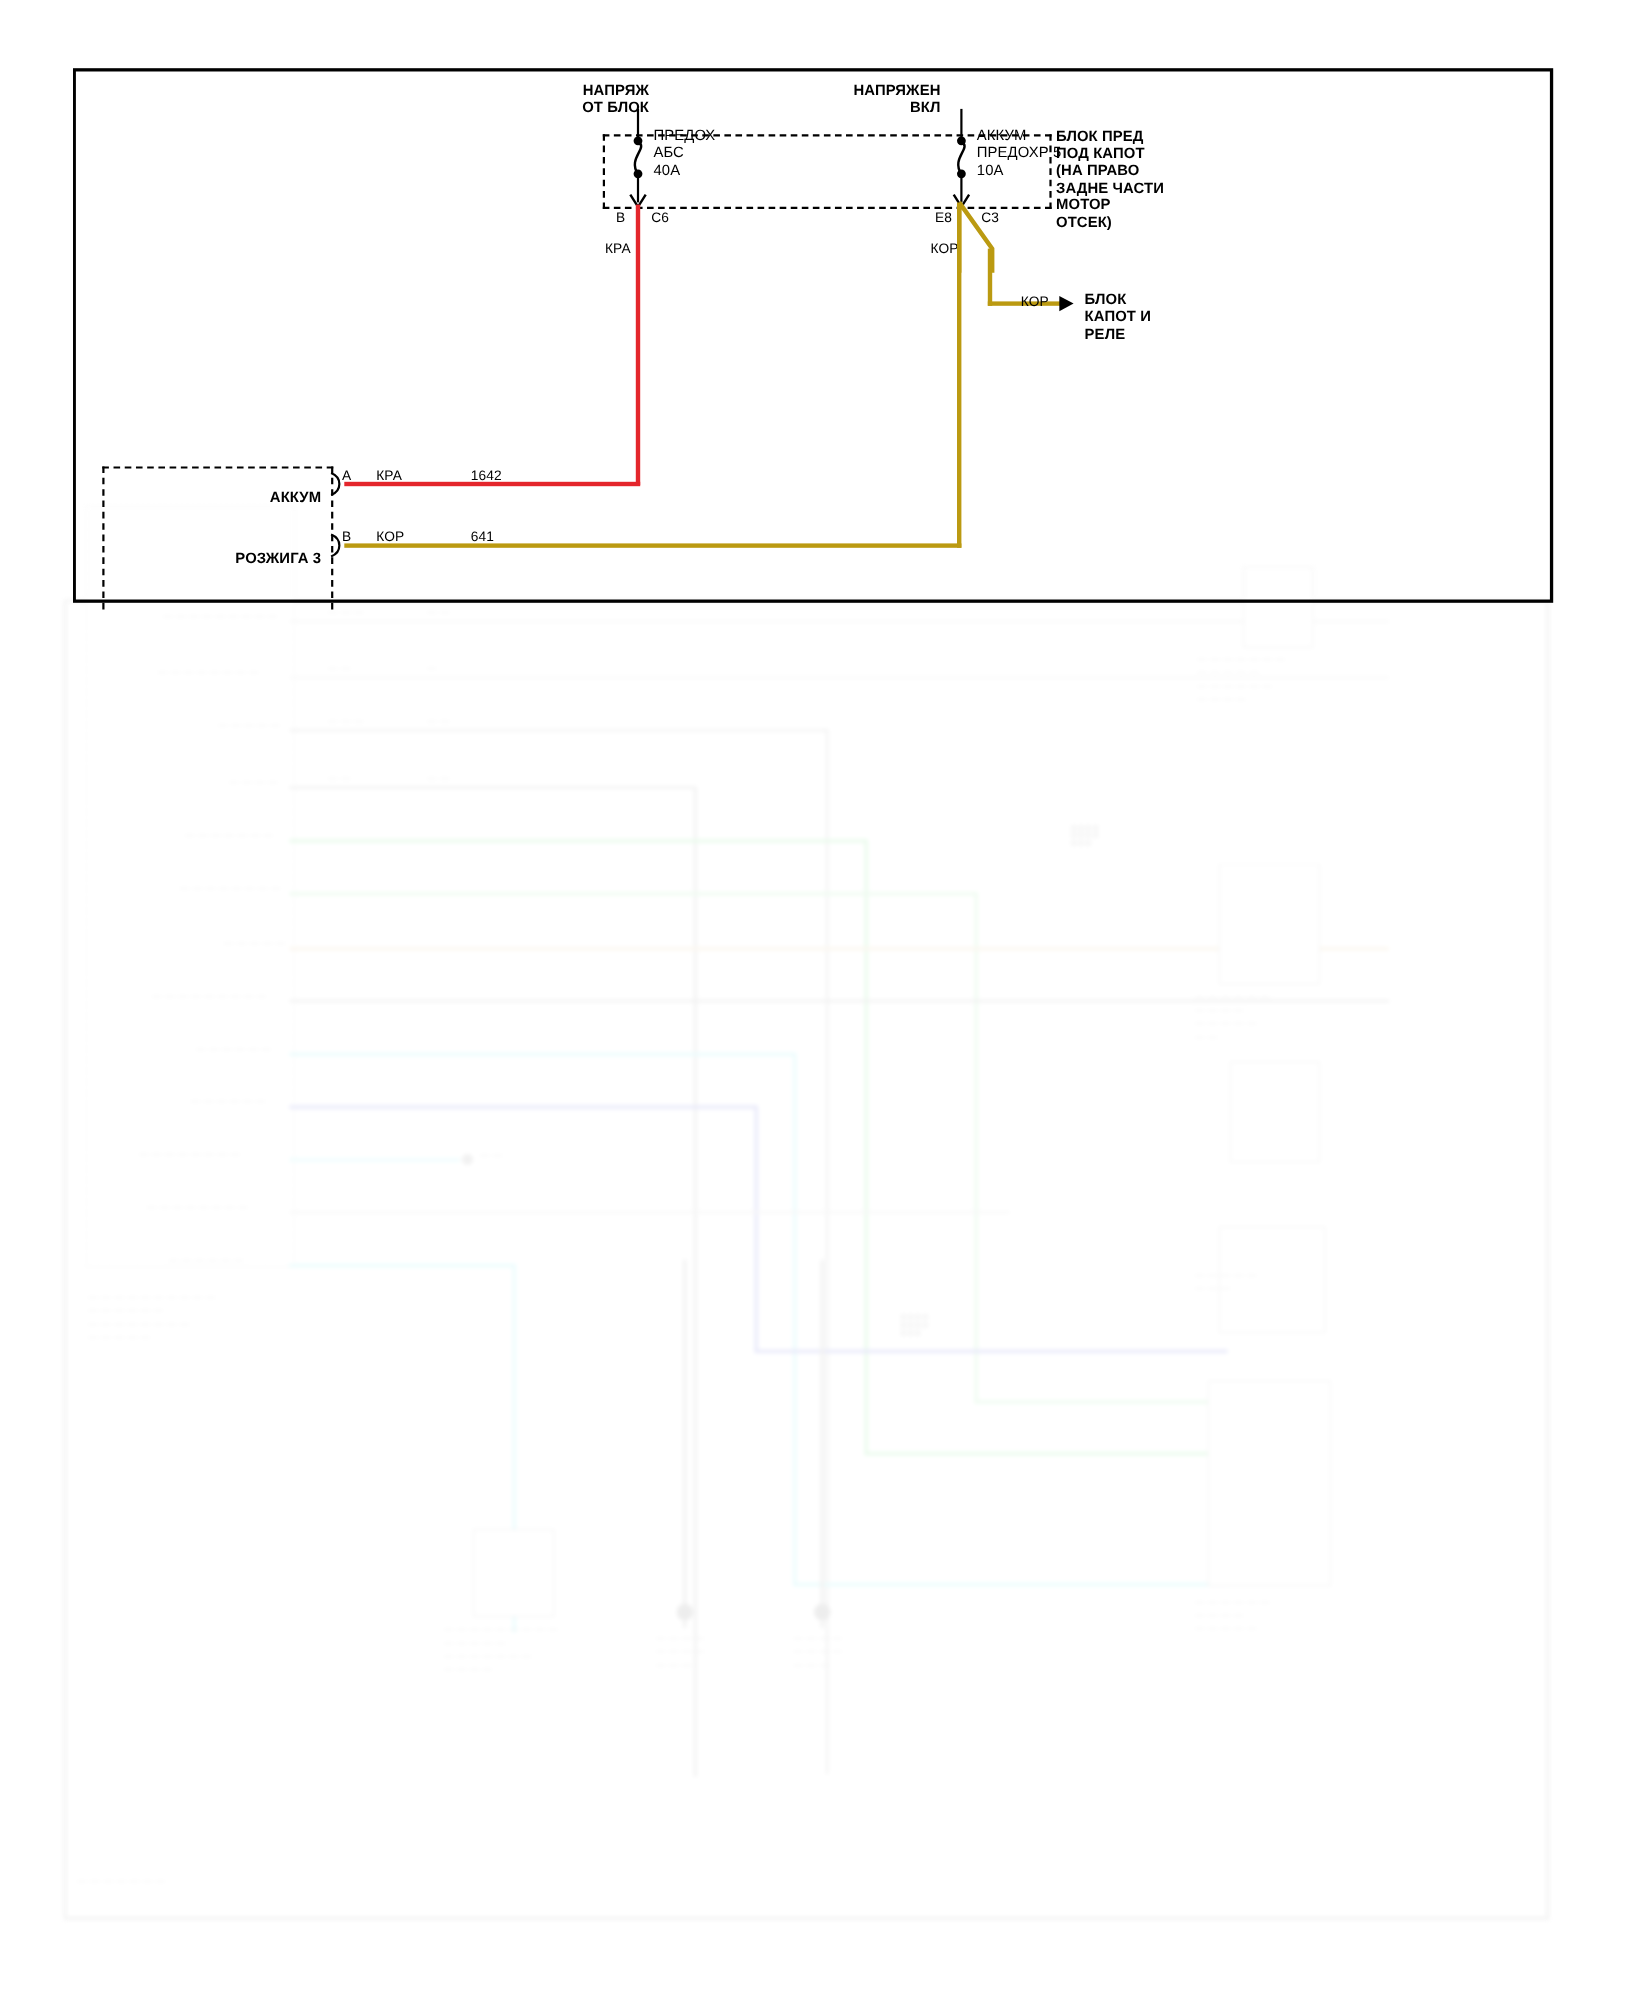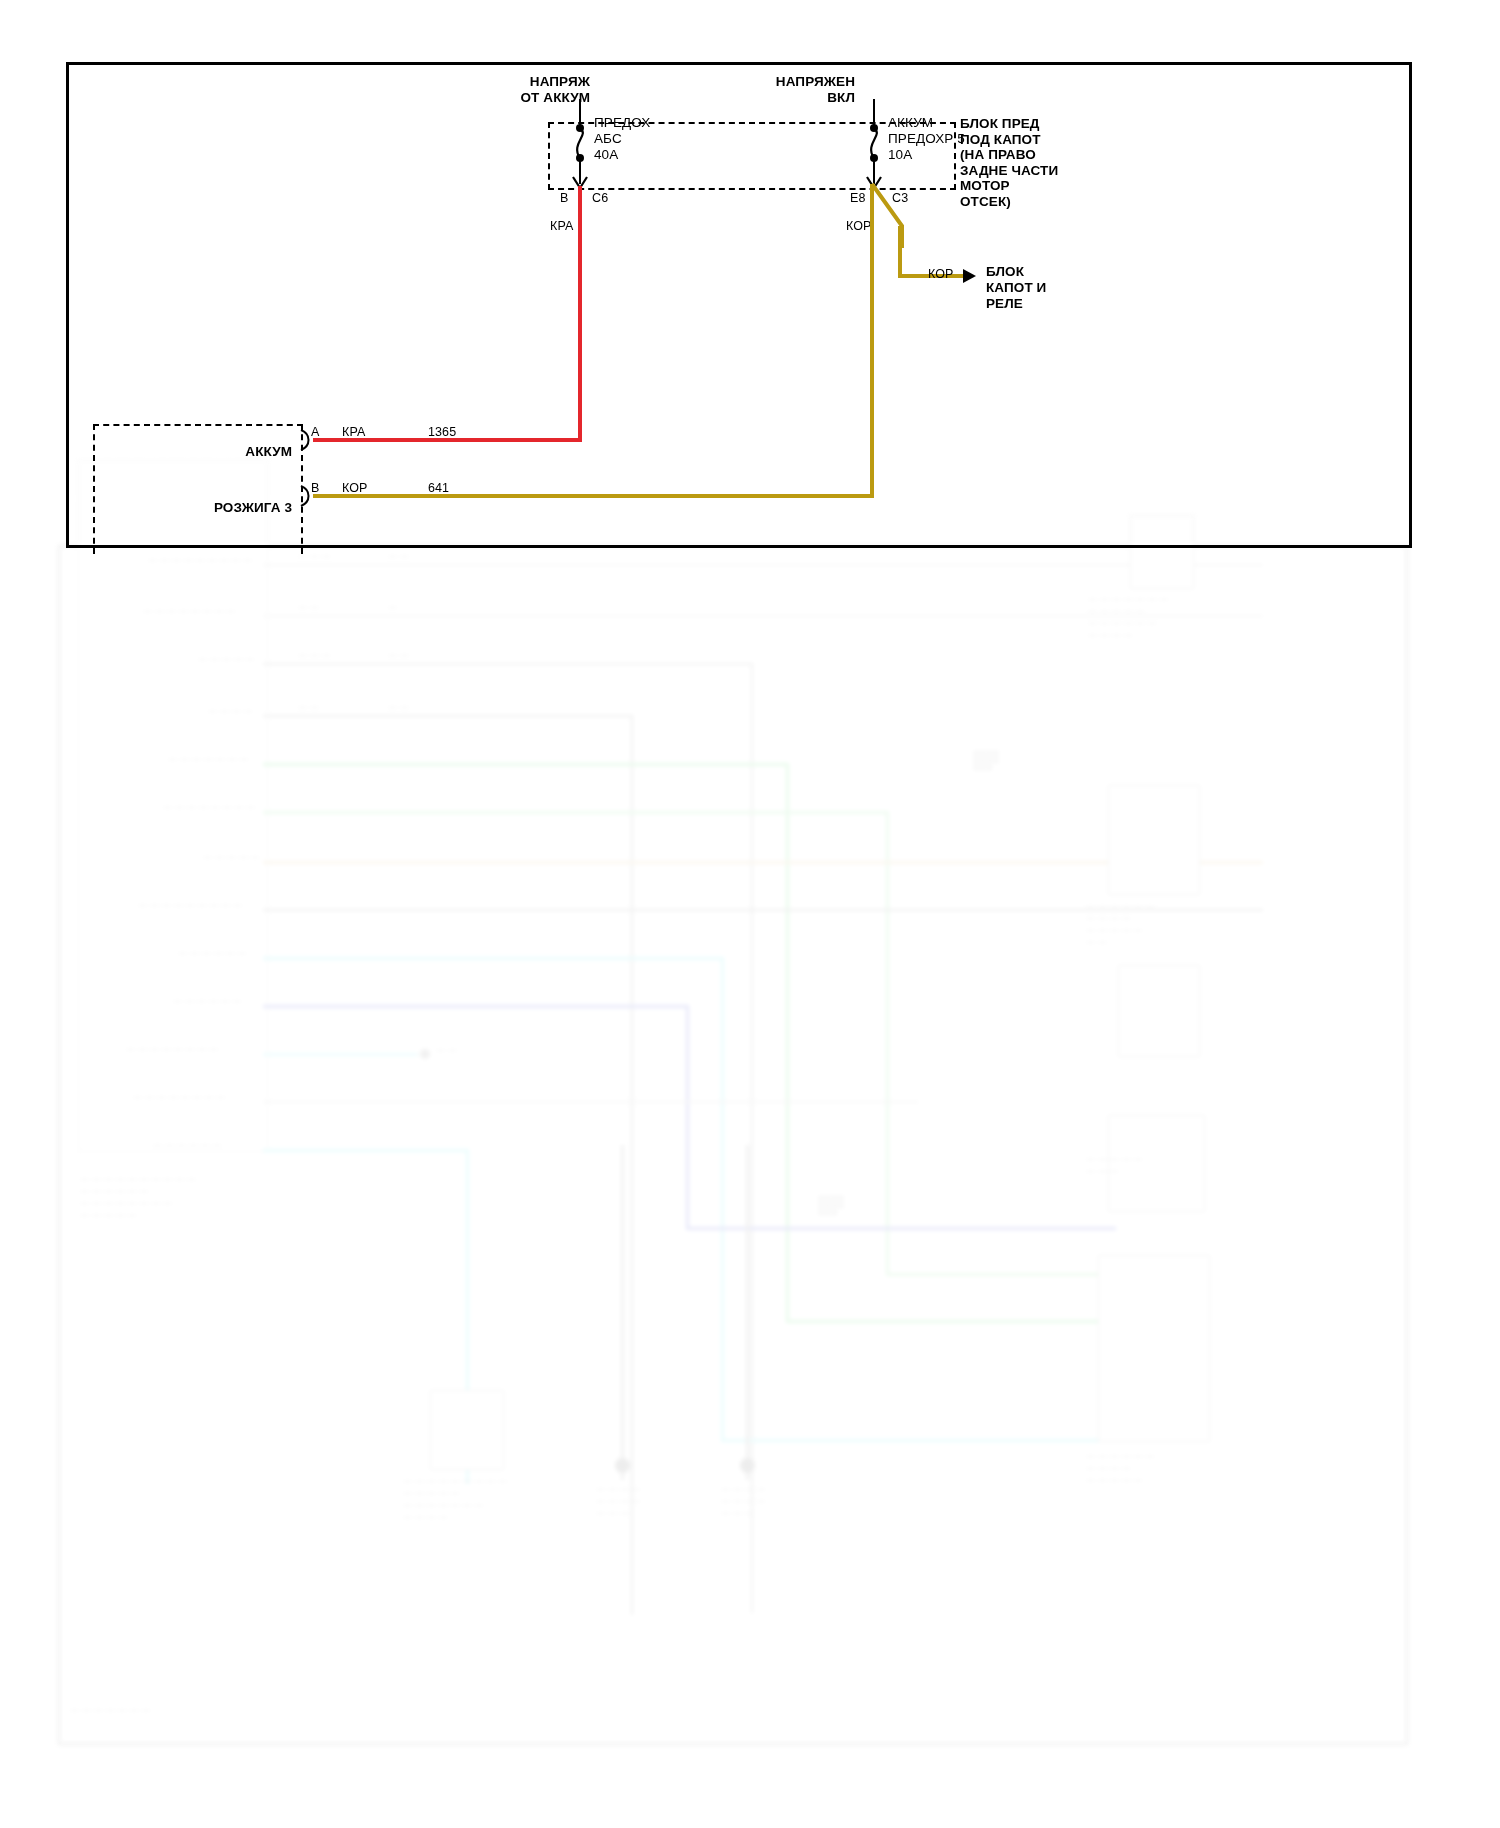--- a/index.html
+++ b/index.html
@@ -162,21 +162,21 @@
 
     <div class="fl-txt" style="left:22px;top:628px;line-height:12px;">— — — — — — — — — —<br>— — — — — —<br>— — — — — — — —<br>— — — — —</div>
 
     <div class="fl-txt" style="left:12px;top:1160px;">— — — — — — —</div>
   </div>
 
   <div class="main-frame"></div>
 
   <div class="lbl b ctr" style="left:470px;top:74px;width:120px;">
     <span>НАПРЯЖ</span><br>
-    <span>ОТ АККУМ</span>
+    <span>ОТ БЛОК</span>
   </div>
 
   <div class="lbl b ctr" style="left:725px;top:74px;width:130px;">
     <span>НАПРЯЖЕН</span><br>
     <span>ВКЛ</span>
   </div>
 
   <div class="dashbox" style="left:548px;top:122px;width:404px;height:64px;"></div>
 
   <div class="vline" style="left:579px;top:99px;height:28px;"></div>
@@ -260,21 +260,21 @@
   <div class="dash-t" style="left:93px;top:424px;width:210px;"></div>
   <div class="dash-l" style="left:93px;top:424px;height:130px;"></div>
   <div class="dash-l" style="left:301px;top:424px;height:130px;"></div>
 
   <div class="lbl b rt" style="left:180px;top:444px;width:112px;">АККУМ</div>
   <svg style="position:absolute;left:299px;top:428px;" width="18" height="26">
     <path d="M2 2 C 12 6, 12 18, 2 22" stroke="#000" stroke-width="2" fill="none"></path>
   </svg>
   <div class="lbl sm" style="left:311px;top:424px;">A</div>
   <div class="lbl sm" style="left:342px;top:424px;">КРА</div>
-  <div class="lbl sm" style="left:428px;top:424px;">1365</div>
+  <div class="lbl sm" style="left:428px;top:424px;">1642</div>
 
   <div class="lbl b rt" style="left:160px;top:500px;width:132px;">РОЗЖИГА 3</div>
   <svg style="position:absolute;left:299px;top:484px;" width="18" height="26">
     <path d="M2 2 C 12 6, 12 18, 2 22" stroke="#000" stroke-width="2" fill="none"></path>
   </svg>
   <div class="lbl sm" style="left:311px;top:480px;">B</div>
   <div class="lbl sm" style="left:342px;top:480px;">КОР</div>
   <div class="lbl sm" style="left:428px;top:480px;">641</div>
 
 </div>

